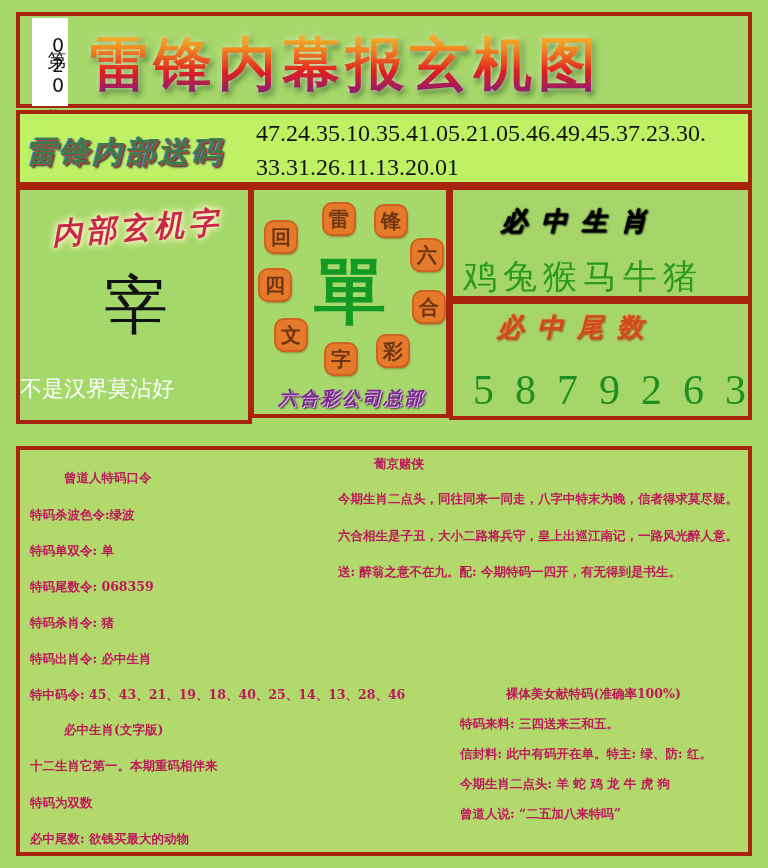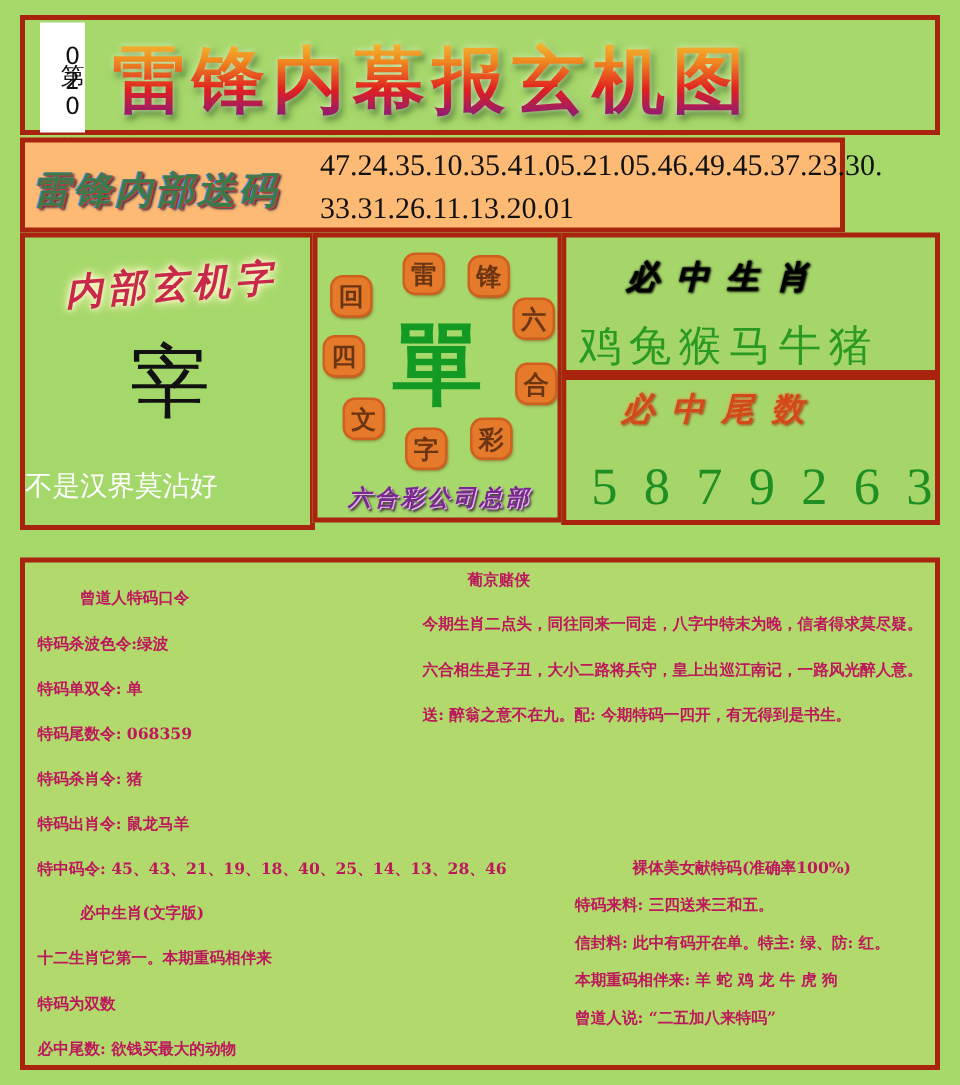--- a/index.html
+++ b/index.html
@@ -27,21 +27,21 @@
     position: absolute; left: 70px; top: 10px; height: 76px;
     font-family: "DejaVu Serif", serif; font-weight: bold; font-size: 58px;
     letter-spacing: 6px; line-height: 76px;
     background: linear-gradient(180deg, #f2d23a 0%, #f08a20 30%, #e02020 60%, #6a1a9a 100%);
     -webkit-background-clip: text; background-clip: text; color: transparent;
     text-shadow: none;
     filter: drop-shadow(0 0 3px #eaffc8) drop-shadow(2px 3px 2px #4a7a2a);
   }
 
   
-  #numbers { left: 16px; top: 110px; width: 660px; height: 76px; background: #fdba74; }
+  #numbers { left: 16px; top: 110px; width: 736px; height: 76px; background: #bef264; }
   #numbers-label {
     position: absolute; left: 6px; top: 18px; font-size: 30px; font-weight: bold;
     color: #3c7a4a; letter-spacing: 3px; font-family: "DejaVu Serif", serif;
     text-shadow: 1px 1px 0 #c93a3a, -1px 0 0 #5a8ae0, 2px 2px 2px #224;
     font-style: italic;
   }
   .num-line {
     position: absolute; left: 236px; font-family: "Liberation Serif", serif;
     font-size: 24px; color: #111; letter-spacing: 0px;
   }
@@ -159,29 +159,29 @@
   <div id="tail-values">5879263</div>
 </div>
 
 <div id="bottom" class="frame">
 
   <div class="txt" style="left:44px;top:20px;">曾道人特码口令</div>
   <div class="txt" style="left:10px;top:57px;">特码杀波色令:绿波</div>
   <div class="txt" style="left:10px;top:93px;">特码单双令: 单</div>
   <div class="txt" style="left:10px;top:129px;">特码尾数令: 068359</div>
   <div class="txt" style="left:10px;top:165px;">特码杀肖令: 猪</div>
-  <div class="txt" style="left:10px;top:201px;">特码出肖令: 鼠龙马羊</div>
+  <div class="txt" style="left:10px;top:201px;">特码出肖令: 必中生肖</div>
   <div class="txt" style="left:10px;top:237px;">特中码令: 45、43、21、19、18、40、25、14、13、28、46</div>
   <div class="txt" style="left:44px;top:272px;">必中生肖(文字版)</div>
   <div class="txt" style="left:10px;top:308px;">十二生肖它第一。本期重码相伴来</div>
   <div class="txt" style="left:10px;top:345px;">特码为双数</div>
   <div class="txt" style="left:10px;top:381px;">必中尾数: 欲钱买最大的动物</div>
 
   <div class="txt" style="left:354px;top:6px;">葡京赌侠</div>
   <div class="txt" style="left:318px;top:41px;">今期生肖二点头，同往同来一同走，八字中特末为晚，信者得求莫尽疑。</div>
   <div class="txt" style="left:318px;top:78px;">六合相生是子丑，大小二路将兵守，皇上出巡江南记，一路风光醉人意。</div>
   <div class="txt" style="left:318px;top:114px;">送: 醉翁之意不在九。配: 今期特码一四开，有无得到是书生。</div>
   <div class="txt" style="left:486px;top:236px;">裸体美女献特码(准确率100%)</div>
   <div class="txt" style="left:440px;top:296px;">信封料: 此中有码开在单。特主: 绿、防: 红。</div>
   <div class="txt" style="left:440px;top:266px;">特码来料: 三四送来三和五。</div>
-  <div class="txt" style="left:440px;top:326px;">本期重码相伴来: 羊 蛇 鸡 龙 牛 虎 狗</div>
+  <div class="txt" style="left:440px;top:326px;">今期生肖二点头: 羊 蛇 鸡 龙 牛 虎 狗</div>
   <div class="txt" style="left:440px;top:356px;">曾道人说: “二五加八来特吗”</div>
 </div>
 
 </body></html>

